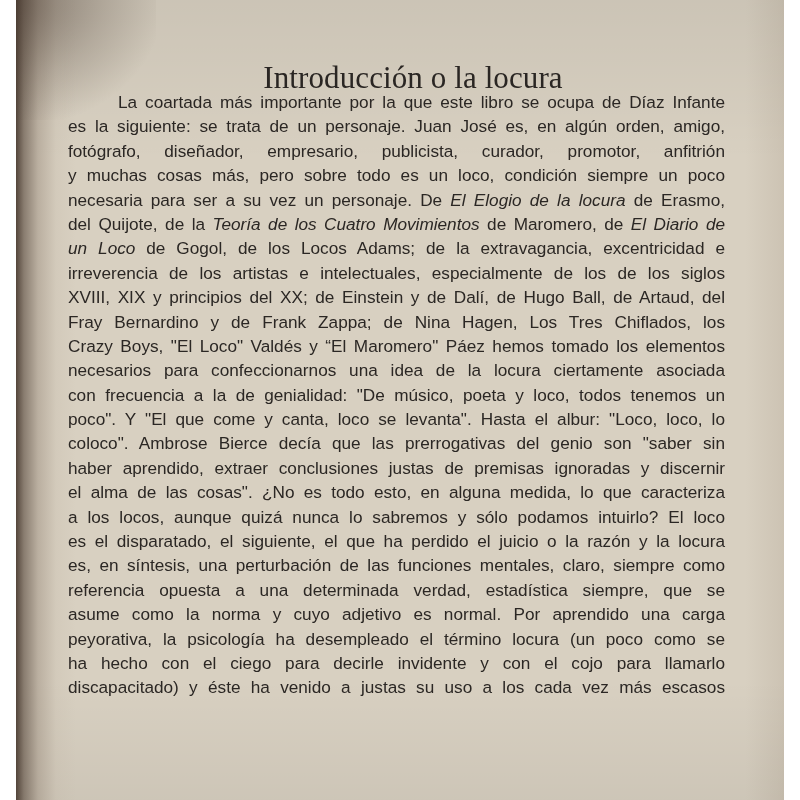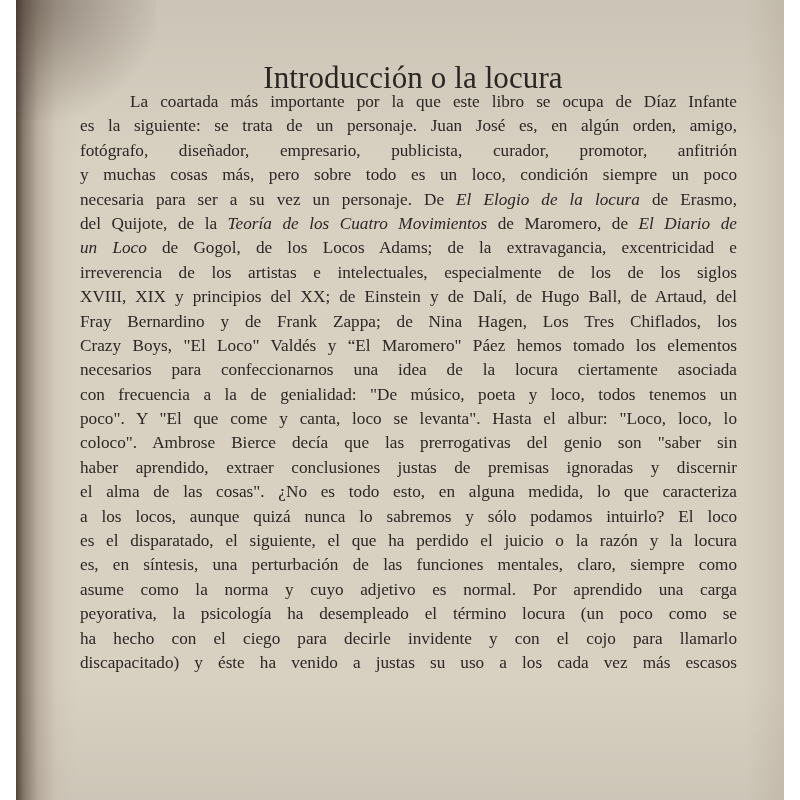--- a/index.html
+++ b/index.html
@@ -15,22 +15,22 @@
   .corner-shadow {
     position:absolute; left:16px; top:0; width:140px; height:120px;
     background: radial-gradient(ellipse at 0% 0%, rgba(70,55,45,0.55) 0%, rgba(70,55,45,0.2) 45%, rgba(70,55,45,0) 75%);
   }
   .title {
     position:absolute; left:16px; width:768px; top:47px; text-align:center;
     font-family:"Liberation Serif", "DejaVu Serif", serif;
     font-size:31px; color:#2a2623; letter-spacing:0.1px;
   }
   .body-text {
-    position:absolute; left:80px; top:90px; width:657px;
-    font-family:Liberation Serif, serif;
+    position:absolute; left:68px; top:90px; width:657px;
+    font-family:Liberation Sans, sans-serif;
     font-size:17.2px; line-height:24.4px; color:#2b2724;
   }
   .line { display:block; text-align:justify; text-align-last:justify; white-space:nowrap; height:24.4px; }
   .line.justify { white-space:normal; }
   .line.indent { padding-left:50px; }
   .line span.i { font-style:italic; }
 </style>
 </head>
 <body>
 
@@ -53,17 +53,18 @@
     <span class="line justify"><span>Crazy Boys, "El Loco" Valdés y “El Maromero" Páez hemos tomado los elementos</span></span>
     <span class="line justify"><span>necesarios para confeccionarnos una idea de la locura ciertamente asociada</span></span>
     <span class="line justify"><span>con frecuencia a la de genialidad:  "De músico, poeta y loco, todos tenemos un</span></span>
     <span class="line justify"><span>poco".  Y "El que come y canta, loco se levanta".  Hasta el albur: "Loco, loco, lo</span></span>
     <span class="line justify"><span>coloco".  Ambrose Bierce decía que las prerrogativas del genio son "saber sin</span></span>
     <span class="line justify"><span>haber aprendido, extraer conclusiones justas de premisas ignoradas y discernir</span></span>
     <span class="line justify"><span>el alma de las cosas".  ¿No es todo esto, en alguna medida, lo que caracteriza</span></span>
     <span class="line justify"><span>a los locos, aunque quizá nunca lo sabremos y sólo podamos intuirlo?  El loco</span></span>
     <span class="line justify"><span>es el disparatado, el siguiente, el que ha perdido el juicio o la razón y la locura</span></span>
     <span class="line justify"><span>es, en síntesis, una perturbación de las funciones mentales, claro, siempre como</span></span>
+    <span class="line justify"><span>referencia opuesta  a una determinada verdad, estadística siempre, que se</span></span>
     <span class="line justify"><span>asume como la norma y cuyo adjetivo es normal. Por aprendido una carga</span></span>
     <span class="line justify"><span>peyorativa, la psicología ha desempleado el término locura (un poco como se</span></span>
     <span class="line justify"><span>ha hecho con el ciego para decirle invidente y con el cojo para llamarlo</span></span>
     <span class="line justify"><span>discapacitado) y éste ha venido a justas su uso a los cada vez más escasos</span></span>
   </div>
 
 </body></html>

